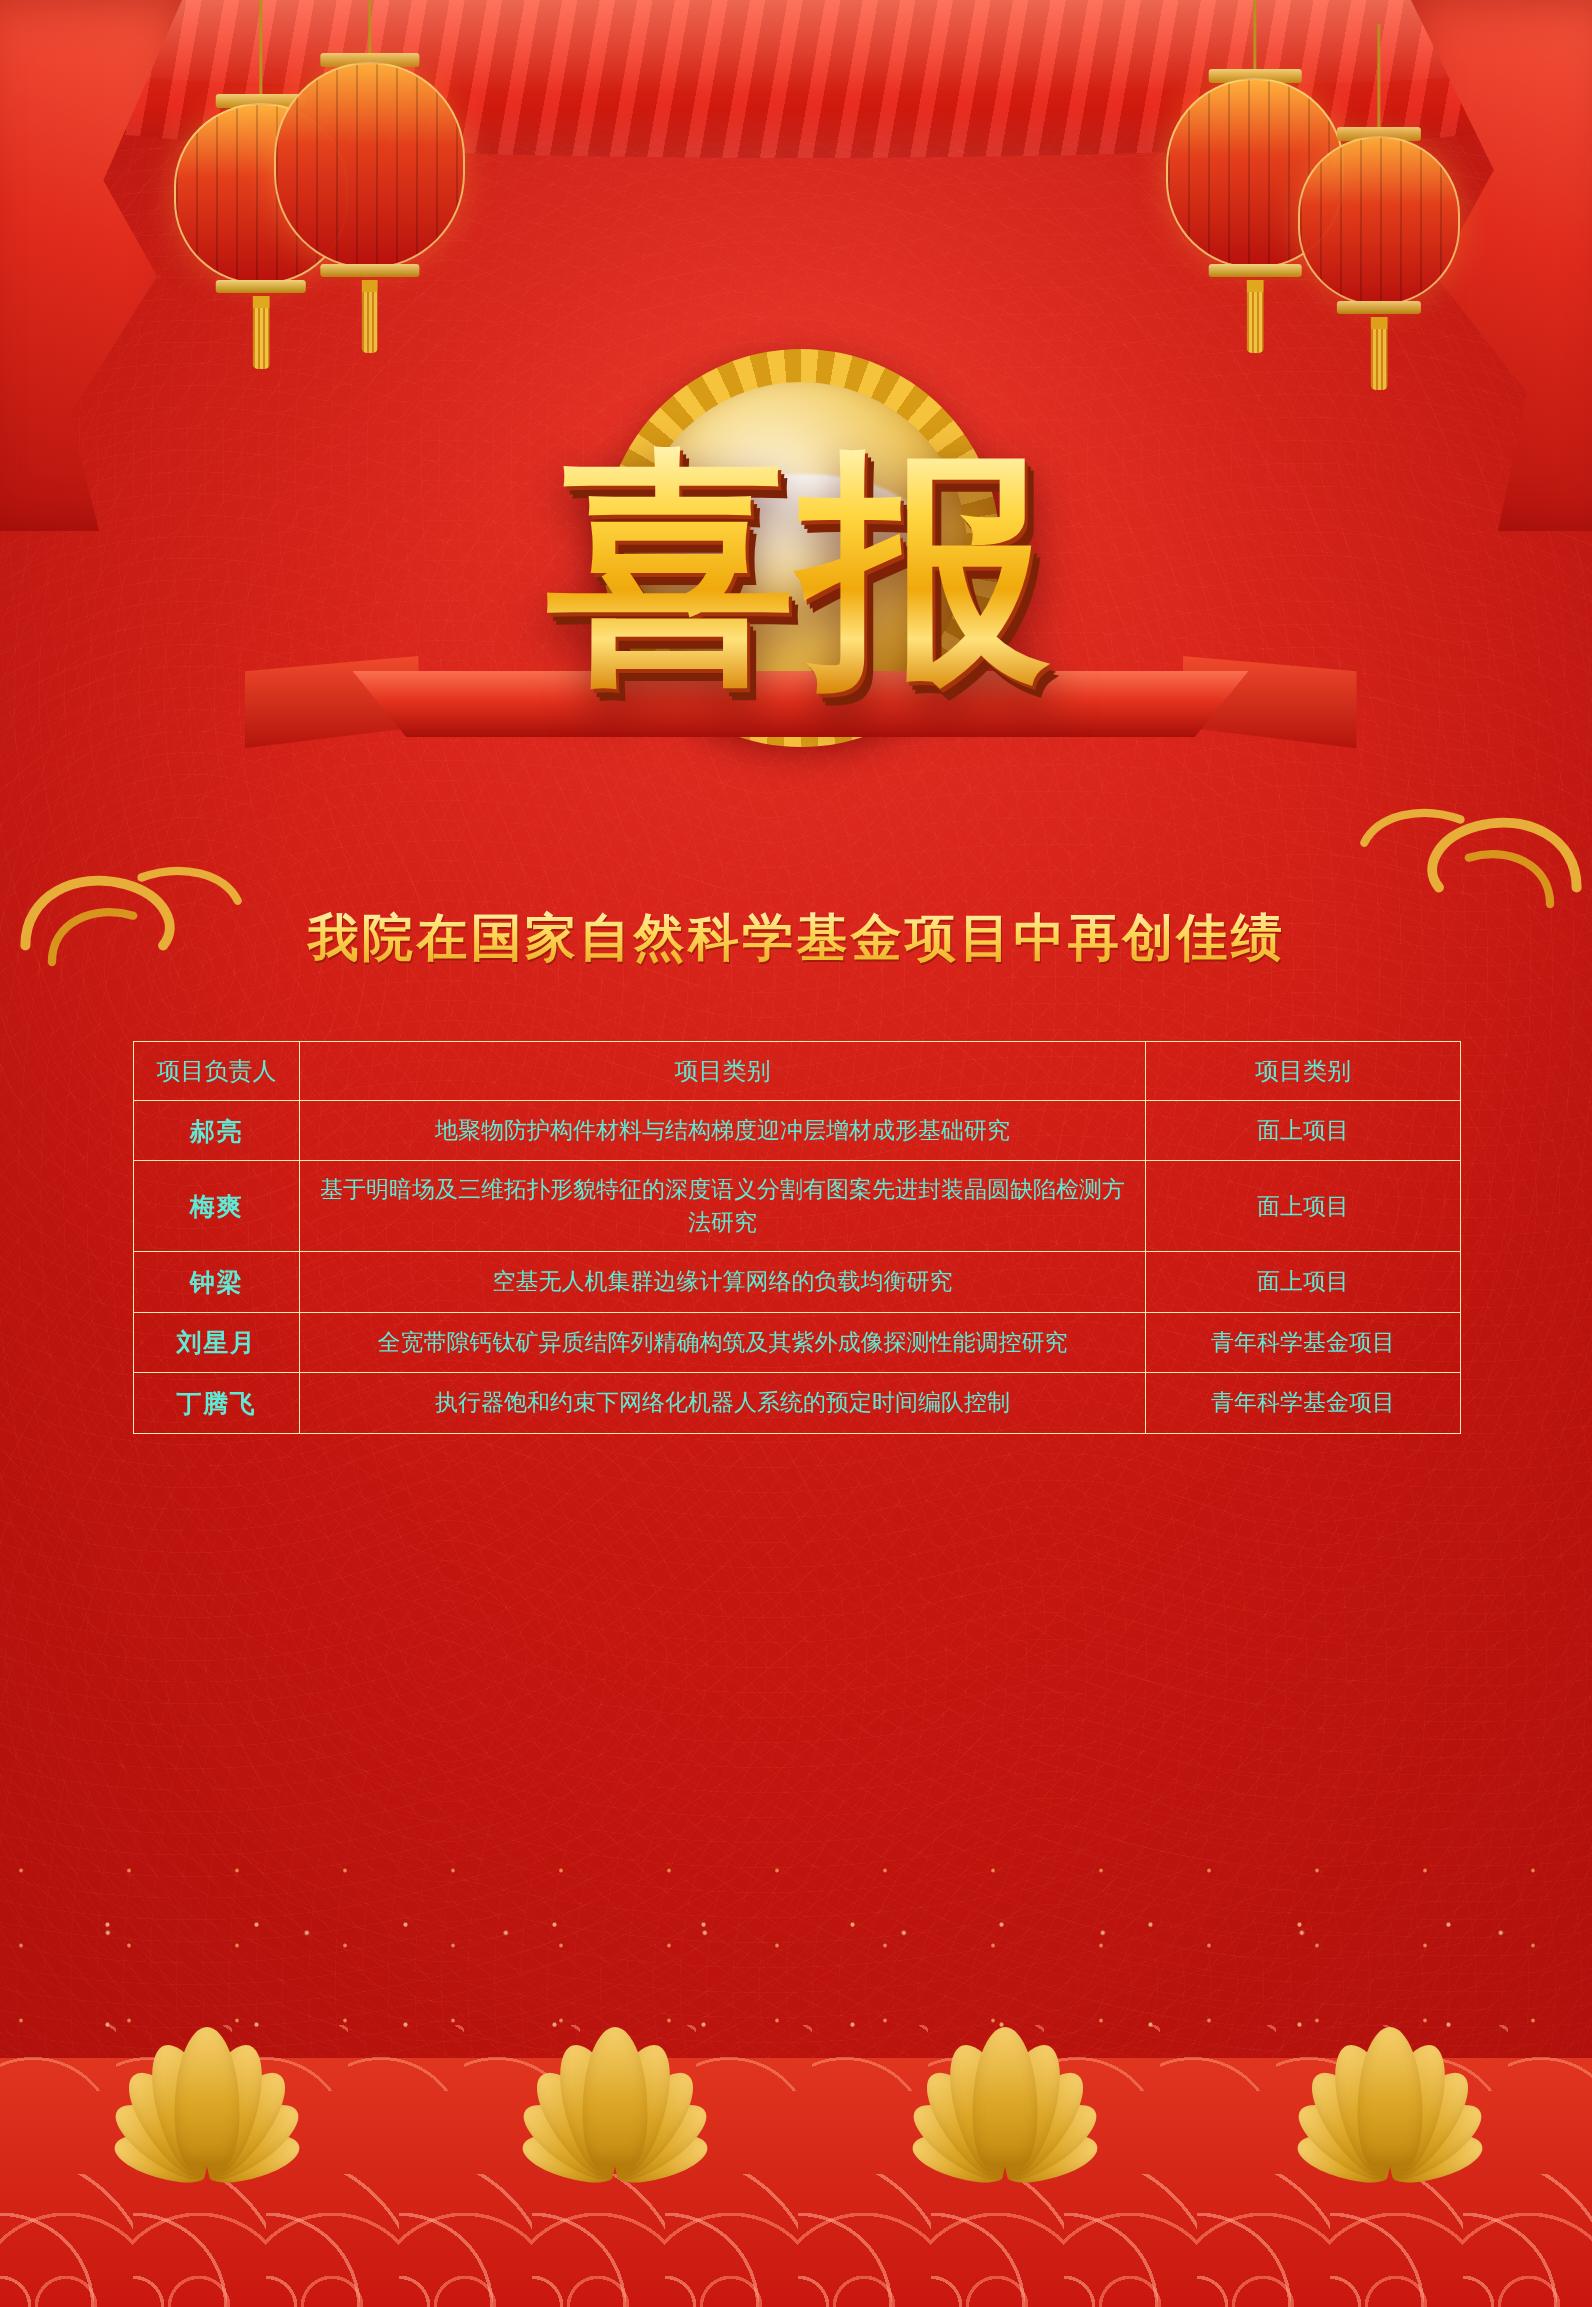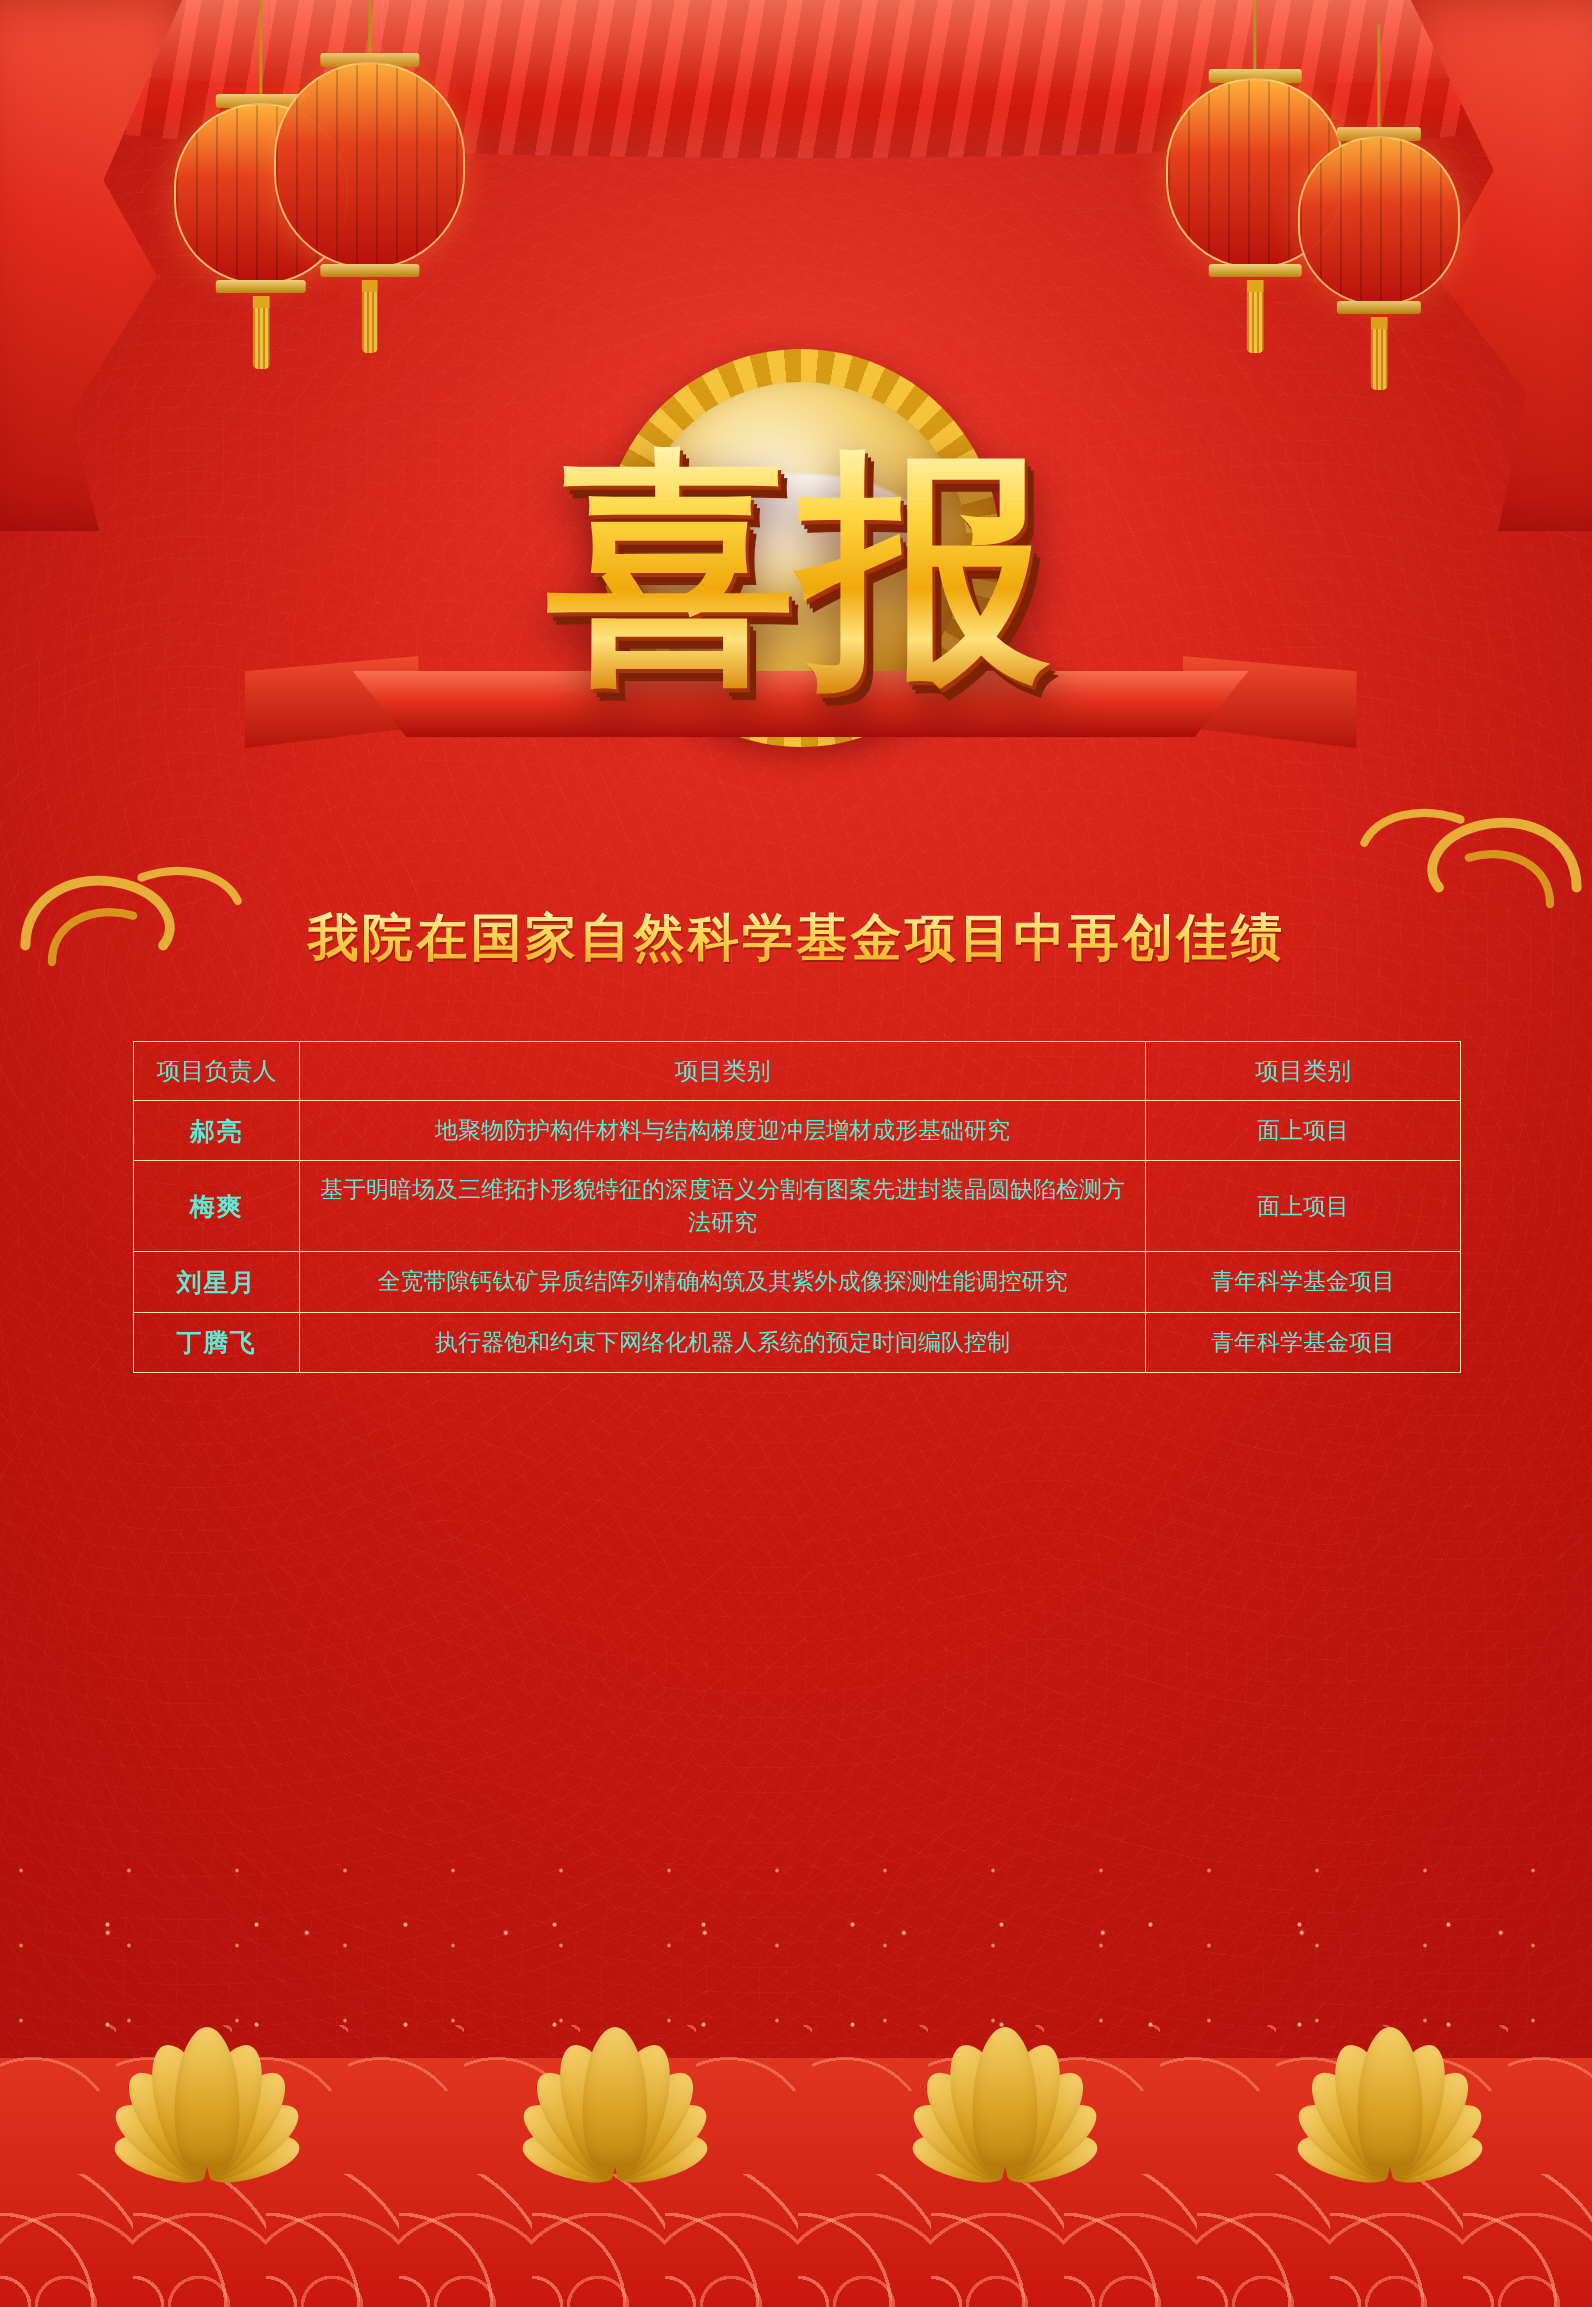--- a/index.html
+++ b/index.html
@@ -331,20 +331,25 @@
         <td class="leader">郝亮</td>
         <td>地聚物防护构件材料与结构梯度迎冲层增材成形基础研究</td>
         <td>面上项目</td>
       </tr>
       <tr>
         <td class="leader">梅爽</td>
         <td>基于明暗场及三维拓扑形貌特征的深度语义分割有图案先进封装晶圆缺陷检测方法研究</td>
         <td>面上项目</td>
       </tr>
       <tr>
+        <td class="leader">钟梁</td>
+        <td>空基无人机集群边缘计算网络的负载均衡研究</td>
+        <td>面上项目</td>
+      </tr>
+      <tr>
         <td class="leader">刘星月</td>
         <td>全宽带隙钙钛矿异质结阵列精确构筑及其紫外成像探测性能调控研究</td>
         <td>青年科学基金项目</td>
       </tr>
       <tr>
         <td class="leader">丁腾飞</td>
         <td>执行器饱和约束下网络化机器人系统的预定时间编队控制</td>
         <td>青年科学基金项目</td>
       </tr>
     </tbody>

